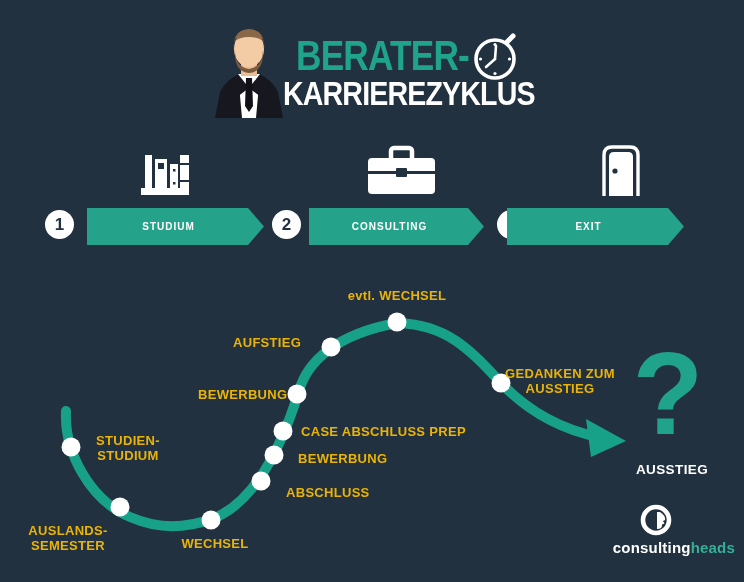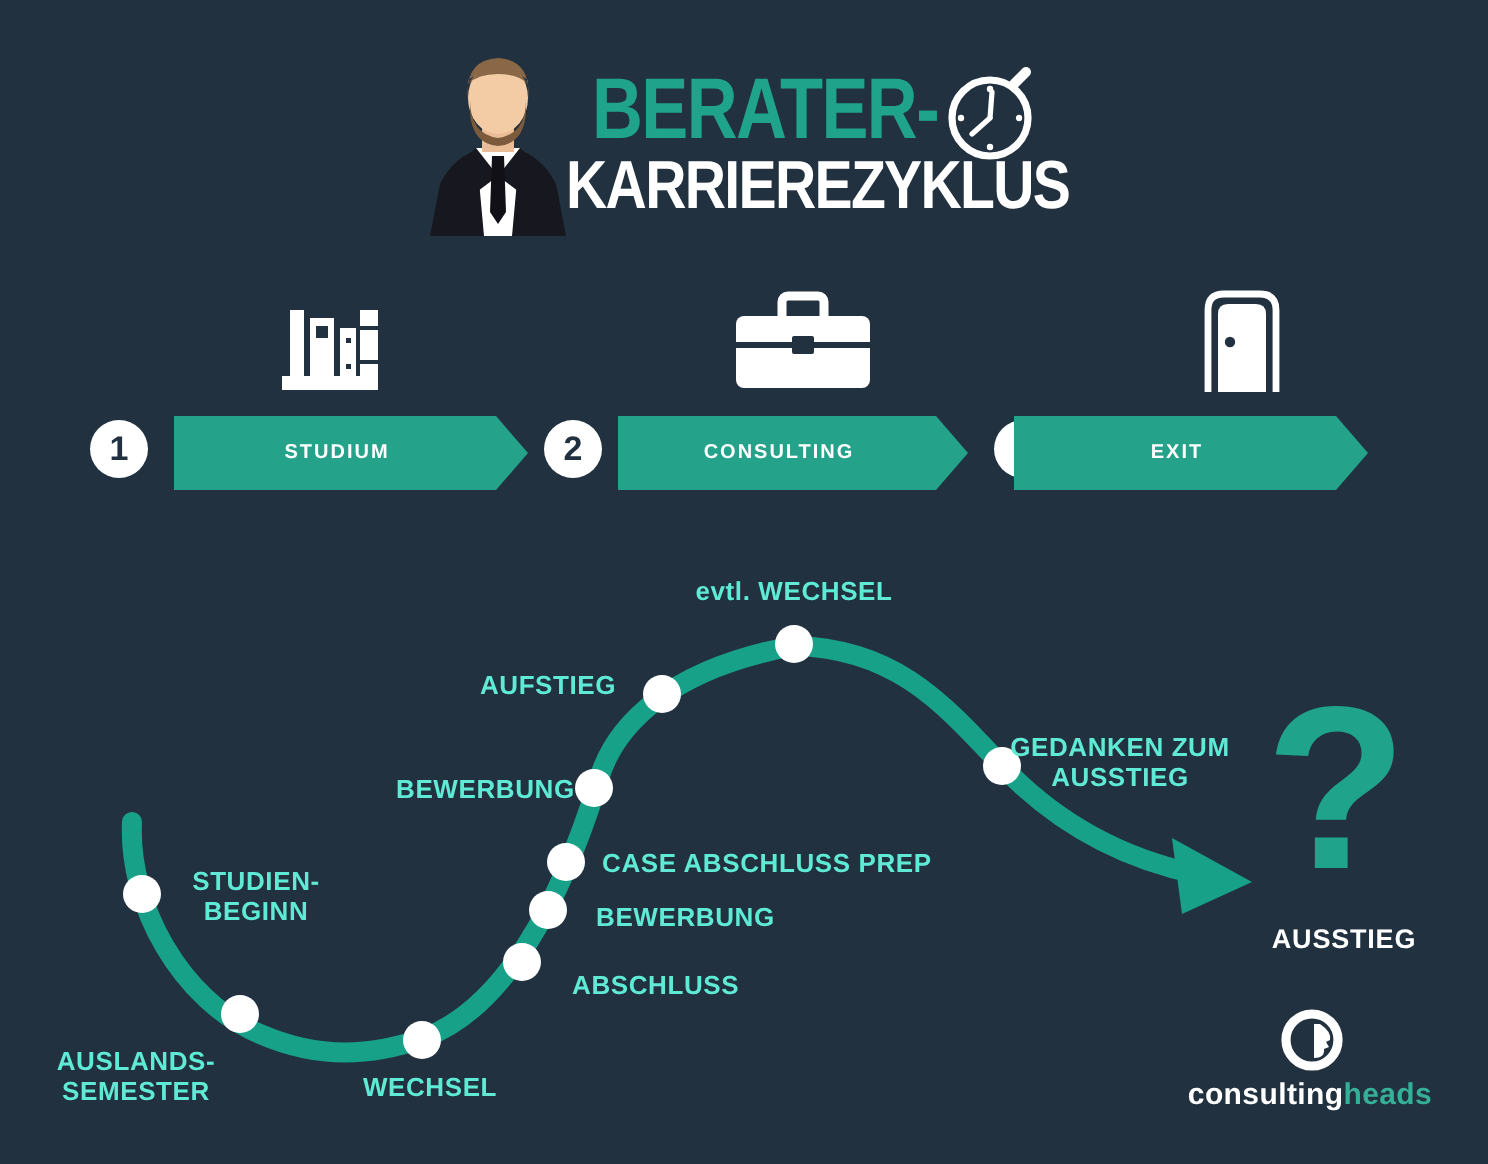--- a/index.html
+++ b/index.html
@@ -35,38 +35,38 @@
   .banner{
     top:208px;height:37px;background:#25A38A;
     clip-path:polygon(0 0, calc(100% - 16px) 0, 100% 50%, calc(100% - 16px) 100%, 0 100%);
     display:flex;align-items:center;justify-content:center;
     color:#FFFFFF;font-size:10px;font-weight:700;letter-spacing:1px;
     padding-right:14px;box-sizing:border-box;
   }
 
   
   .ms-label{
-    color:#5eead4;font-size:13px;font-weight:700;letter-spacing:.3px;
+    color:#eab308;font-size:13px;font-weight:700;letter-spacing:.3px;
     white-space:pre-line;line-height:15px;
   }
   .ctr{text-align:center;}
-  .rgt{text-align:center;}
+  .rgt{text-align:left;}
 
   .qmark{
     left:628px;top:336px;width:80px;text-align:center;
     color:#1FA38A;font-size:116px;font-weight:700;line-height:1;
   }
   .exit-label{
     left:622px;top:462px;width:100px;text-align:center;
     color:#FFFFFF;font-size:13.5px;font-weight:700;letter-spacing:.4px;
   }
 
   
   .brand-text{
-    left:575px;top:539px;width:160px;text-align:center;
+    left:575px;top:539px;width:160px;text-align:right;
     font-size:15px;font-weight:700;letter-spacing:.2px;color:#FFFFFF;
     white-space:nowrap;
   }
   .brand-text .teal{color:#35AF97;}
 </style>
 </head>
 <body>
 
 <svg class="abs" style="left:203px;top:26px" width="90" height="92" viewBox="0 0 90 92">
 
@@ -156,21 +156,21 @@
     <circle cx="274" cy="455" r="9.5"></circle>
     <circle cx="283" cy="431" r="9.5"></circle>
     <circle cx="297" cy="394" r="9.5"></circle>
     <circle cx="331" cy="347" r="9.5"></circle>
     <circle cx="397" cy="322" r="9.5"></circle>
     <circle cx="501" cy="383" r="9.5"></circle>
   </g>
 </svg>
 
 <div class="abs ms-label ctr" style="left:88px;top:433px;width:80px">STUDIEN-
-BEGINN</div>
+STUDIUM</div>
 <div class="abs ms-label ctr" style="left:16px;top:523px;width:104px">AUSLANDS-
 SEMESTER</div>
 <div class="abs ms-label ctr" style="left:176px;top:536px;width:78px">WECHSEL</div>
 <div class="abs ms-label" style="left:286px;top:485px">ABSCHLUSS</div>
 <div class="abs ms-label" style="left:298px;top:451px">BEWERBUNG</div>
 <div class="abs ms-label" style="left:301px;top:424px">CASE ABSCHLUSS PREP</div>
 <div class="abs ms-label rgt" style="left:198px;top:387px;width:80px">BEWERBUNG</div>
 <div class="abs ms-label rgt" style="left:233px;top:335px;width:82px">AUFSTIEG</div>
 <div class="abs ms-label ctr" style="left:332px;top:288px;width:130px">evtl. WECHSEL</div>
 <div class="abs ms-label ctr" style="left:492px;top:366px;width:136px">GEDANKEN ZUM

